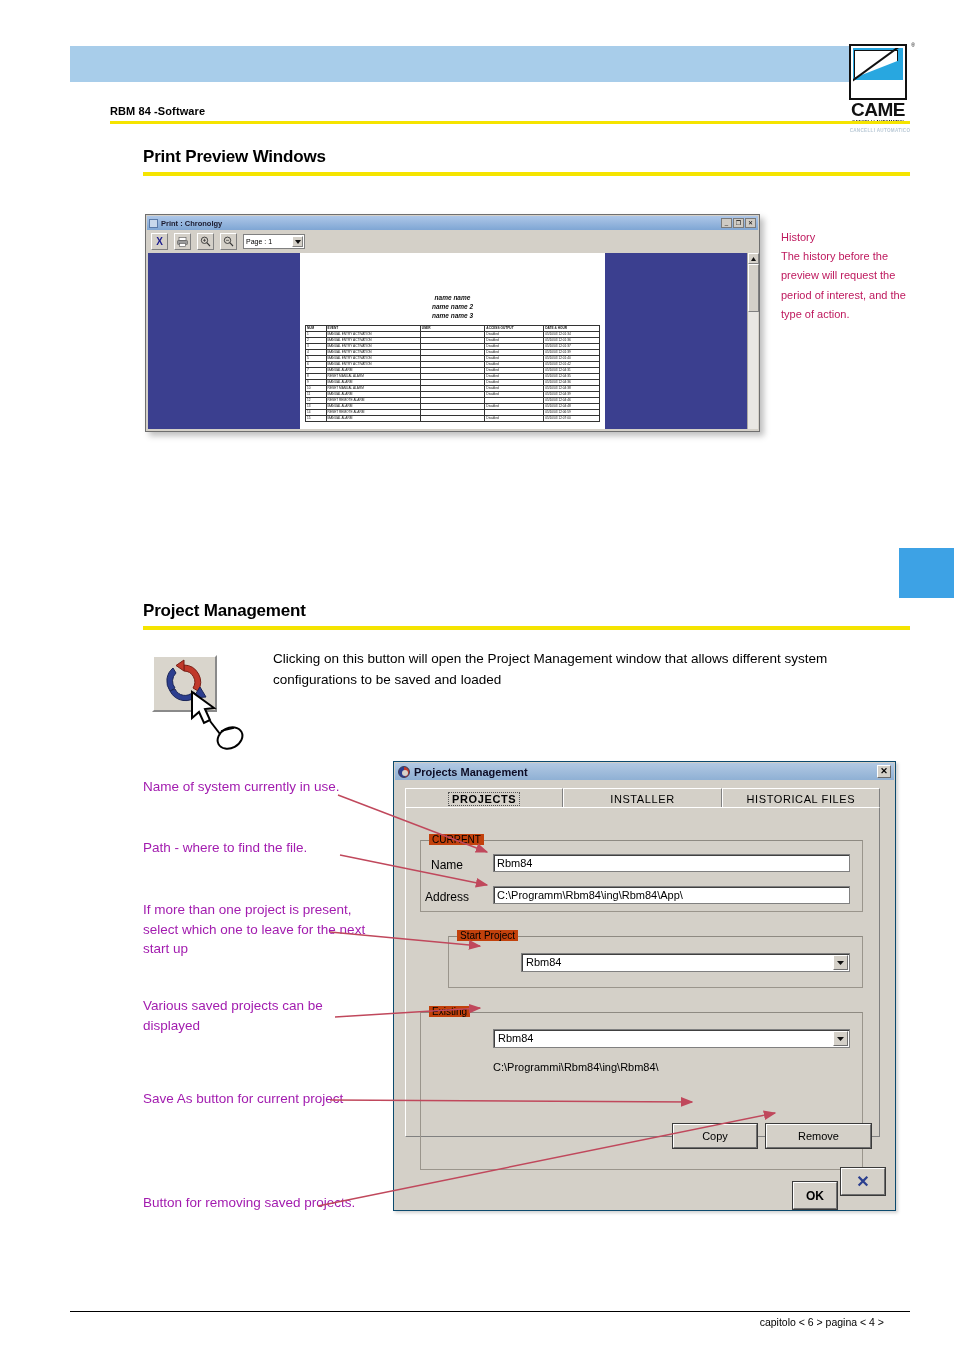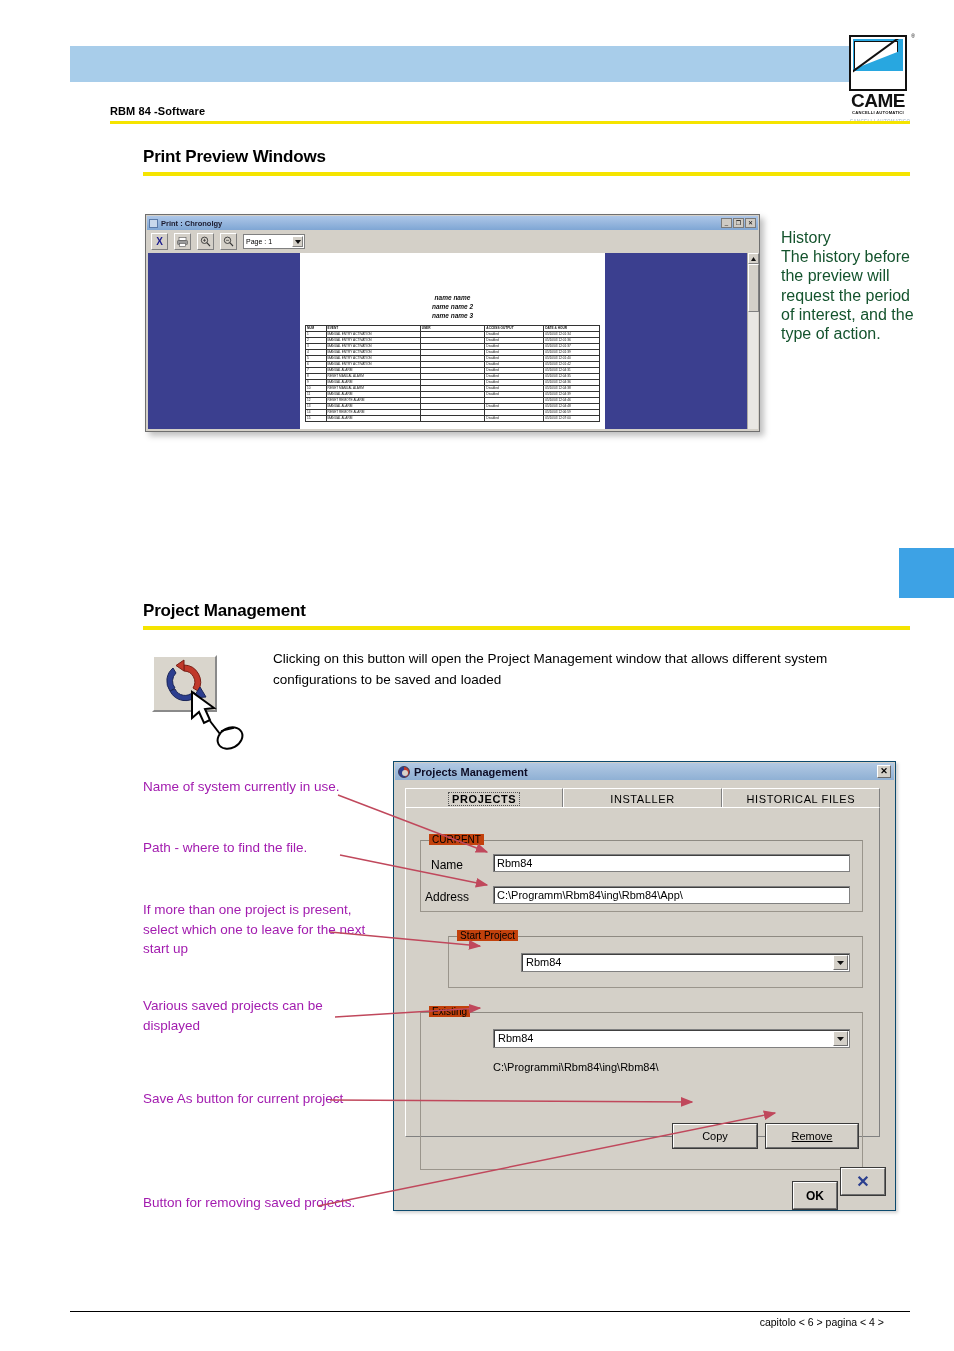--- a/index.html
+++ b/index.html
@@ -12,21 +12,21 @@
     position: relative;
     overflow: hidden;
   }
 
   
   .hdr-band {
     position:absolute; left:70px; top:46px; width:800px; height:36px;
     background:#a8cdea;
   }
   .logo {
-    position:absolute; left:849px; top:35px; width:62px; height:72px;
+    position:absolute; left:849px; top:44px; width:62px; height:72px;
   }
   .logo-box {
     position:absolute; left:0; top:0; width:58px; height:56px;
     border:2px solid #111; background:#fff;
   }
   .logo-blue {
     position:absolute; left:2px; top:2px; width:50px; height:32px;
     background:#28a7e0;
     clip-path: polygon(0 0, 100% 0, 100% 100%, 0 100%);
   }
@@ -168,21 +168,21 @@
     display:flex; align-items:center; justify-content:center; font-size:5px;
   }
   .pvw-scroll .thumb {
     width:11px; height:48px; background:#d4d0c8;
     border-top:1px solid #fff; border-left:1px solid #fff;
     border-right:1px solid #808080; border-bottom:1px solid #808080;
   }
 
   .side-note {
     position:absolute; left:781px; top:228px; width:135px;
-    font-size:16px; line-height:19.2px; color:#14532d;
+    font-size:11px; line-height:19.2px; color:#be185d;
   }
 
   
   .blue-tab {
     position:absolute; left:899px; top:548px; width:55px; height:50px;
     background:#3da2e5;
   }
 
   
   .pm-icon {
@@ -592,21 +592,21 @@
         <div class="combo" style="left:72px; top:16px; right:12px; height:19px;">
           <span>Rbm84</span>
           <span class="carrow">
             <svg width="7" height="4" viewBox="0 0 7 4">
                 <polygon points="0,0 7,0 3.5,4" fill="#111"></polygon>
               </svg>
           </span>
         </div>
         <span class="path-text" style="left:72px; top:48px;">C:\Programmi\Rbm84\ing\Rbm84\</span>
         <div class="btn" style="left:252px; top:111px; width:84px; height:24px;">Copy</div>
-        <div class="btn" style="left:345px; top:111px; width:92px; height:24px;text-decoration:underline;">Remove</div>
+        <div class="btn" style="left:345px; top:111px; width:105px; height:24px;">Remove</div>
       </div>
     </div>
 
     <div class="btn strong" style="left:398px; top:388px; width:44px; height:27px;margin-top:14px;">OK</div>
     <div class="btn" style="left:446px; top:388px; width:44px; height:27px; color:#2b3f8f; font-size:16px; font-weight:bold;">✕</div>
   </div>
 </div>
 
 <div class="anno" style="left:143px; top:777px; width:250px;">Name of system currently in use.</div>
 <div class="anno" style="left:143px; top:838px; width:265px;">Path - where to find the file.</div>

